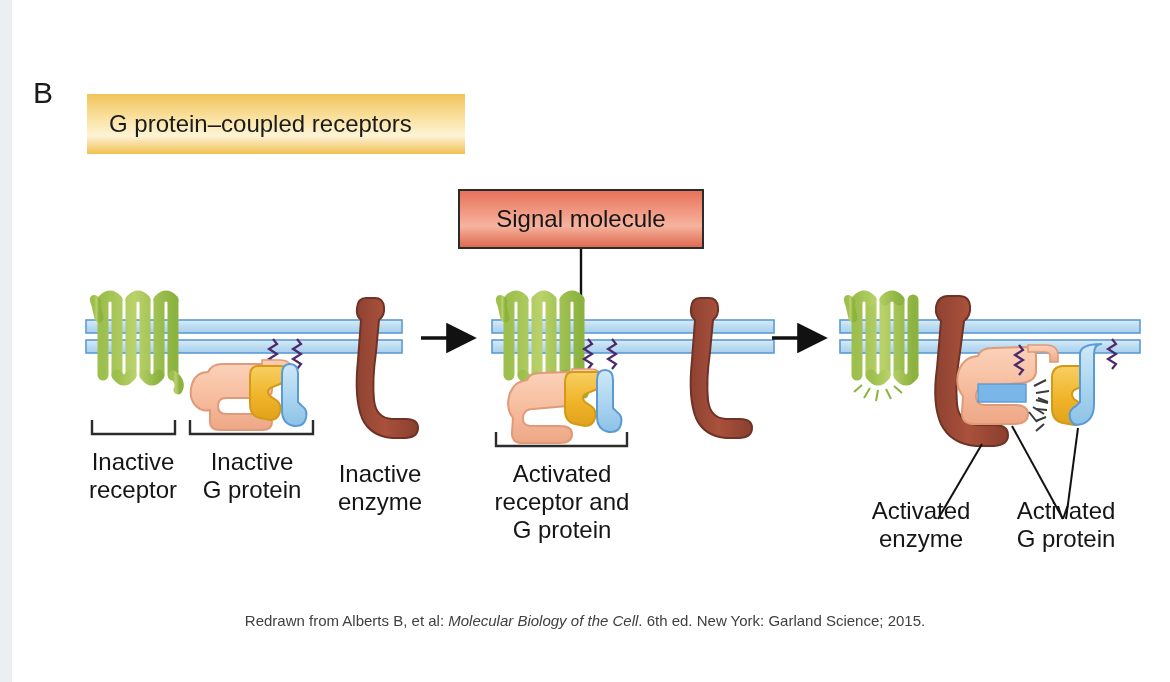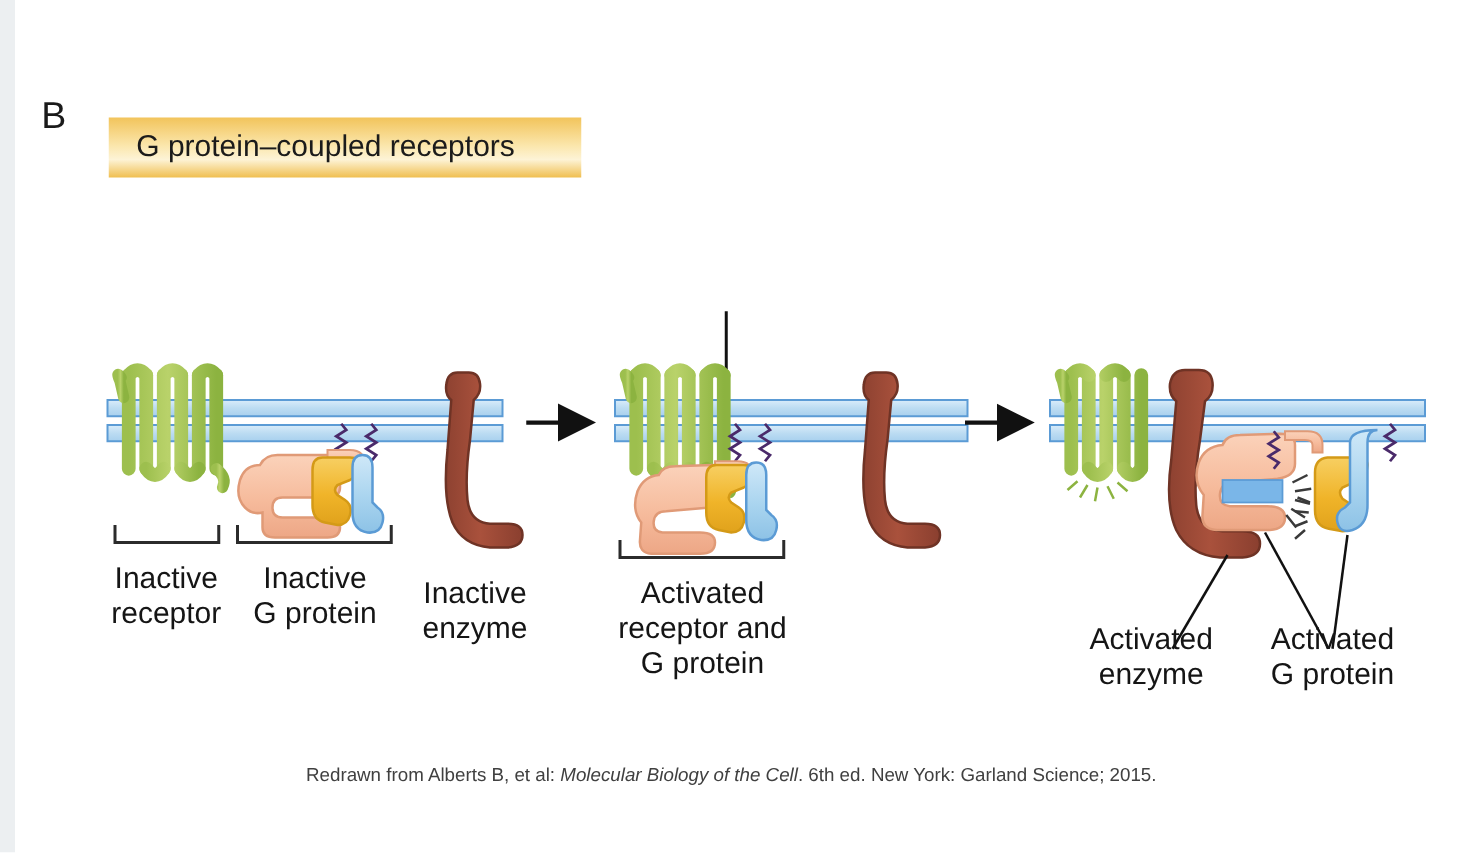--- a/index.html
+++ b/index.html
@@ -29,21 +29,21 @@
     position: absolute;
     left: 33px; top: 76px;
     font-size: 30px;
     color: #1a1a1a;
     font-family: "Liberation Sans", sans-serif;
     letter-spacing: 0px;
   }
   .title-banner {
     position: absolute;
     left: 87px; top: 94px;
-    width: 378px; height: 48px;
+    width: 378px; height: 60px;
     background: linear-gradient(180deg, #f2c45b 0%, #fbe7ae 48%, #fdf3d6 70%, #f0bf50 100%);
     display: flex;
     align-items: center;
   }
   .title-banner span {
     padding-left: 22px;
     font-size: 24px;
     color: #1b1b1b;
     font-family: "Liberation Sans", sans-serif;
   }
@@ -91,20 +91,23 @@
 <div id="figure-root">
 
   <div class="left-gutter"></div>
 
   <div class="panel-letter">B</div>
 
   <div class="title-banner">
     <span>G protein–coupled receptors</span>
   </div>
 
+  <div class="signal-box">
+    <span>Signal molecule</span>
+  </div>
 
   <svg class="diagram" viewBox="0 0 1170 682">
     <defs>
       <linearGradient id="memGrad" x1="0" y1="0" x2="0" y2="1">
         <stop offset="0%" stop-color="#d9ecfa"></stop>
         <stop offset="50%" stop-color="#bcdcf2"></stop>
         <stop offset="100%" stop-color="#a8d0ee"></stop>
       </linearGradient>
       <linearGradient id="greenGrad" x1="0" y1="0" x2="1" y2="0">
         <stop offset="0%" stop-color="#9dbf4e"></stop>

